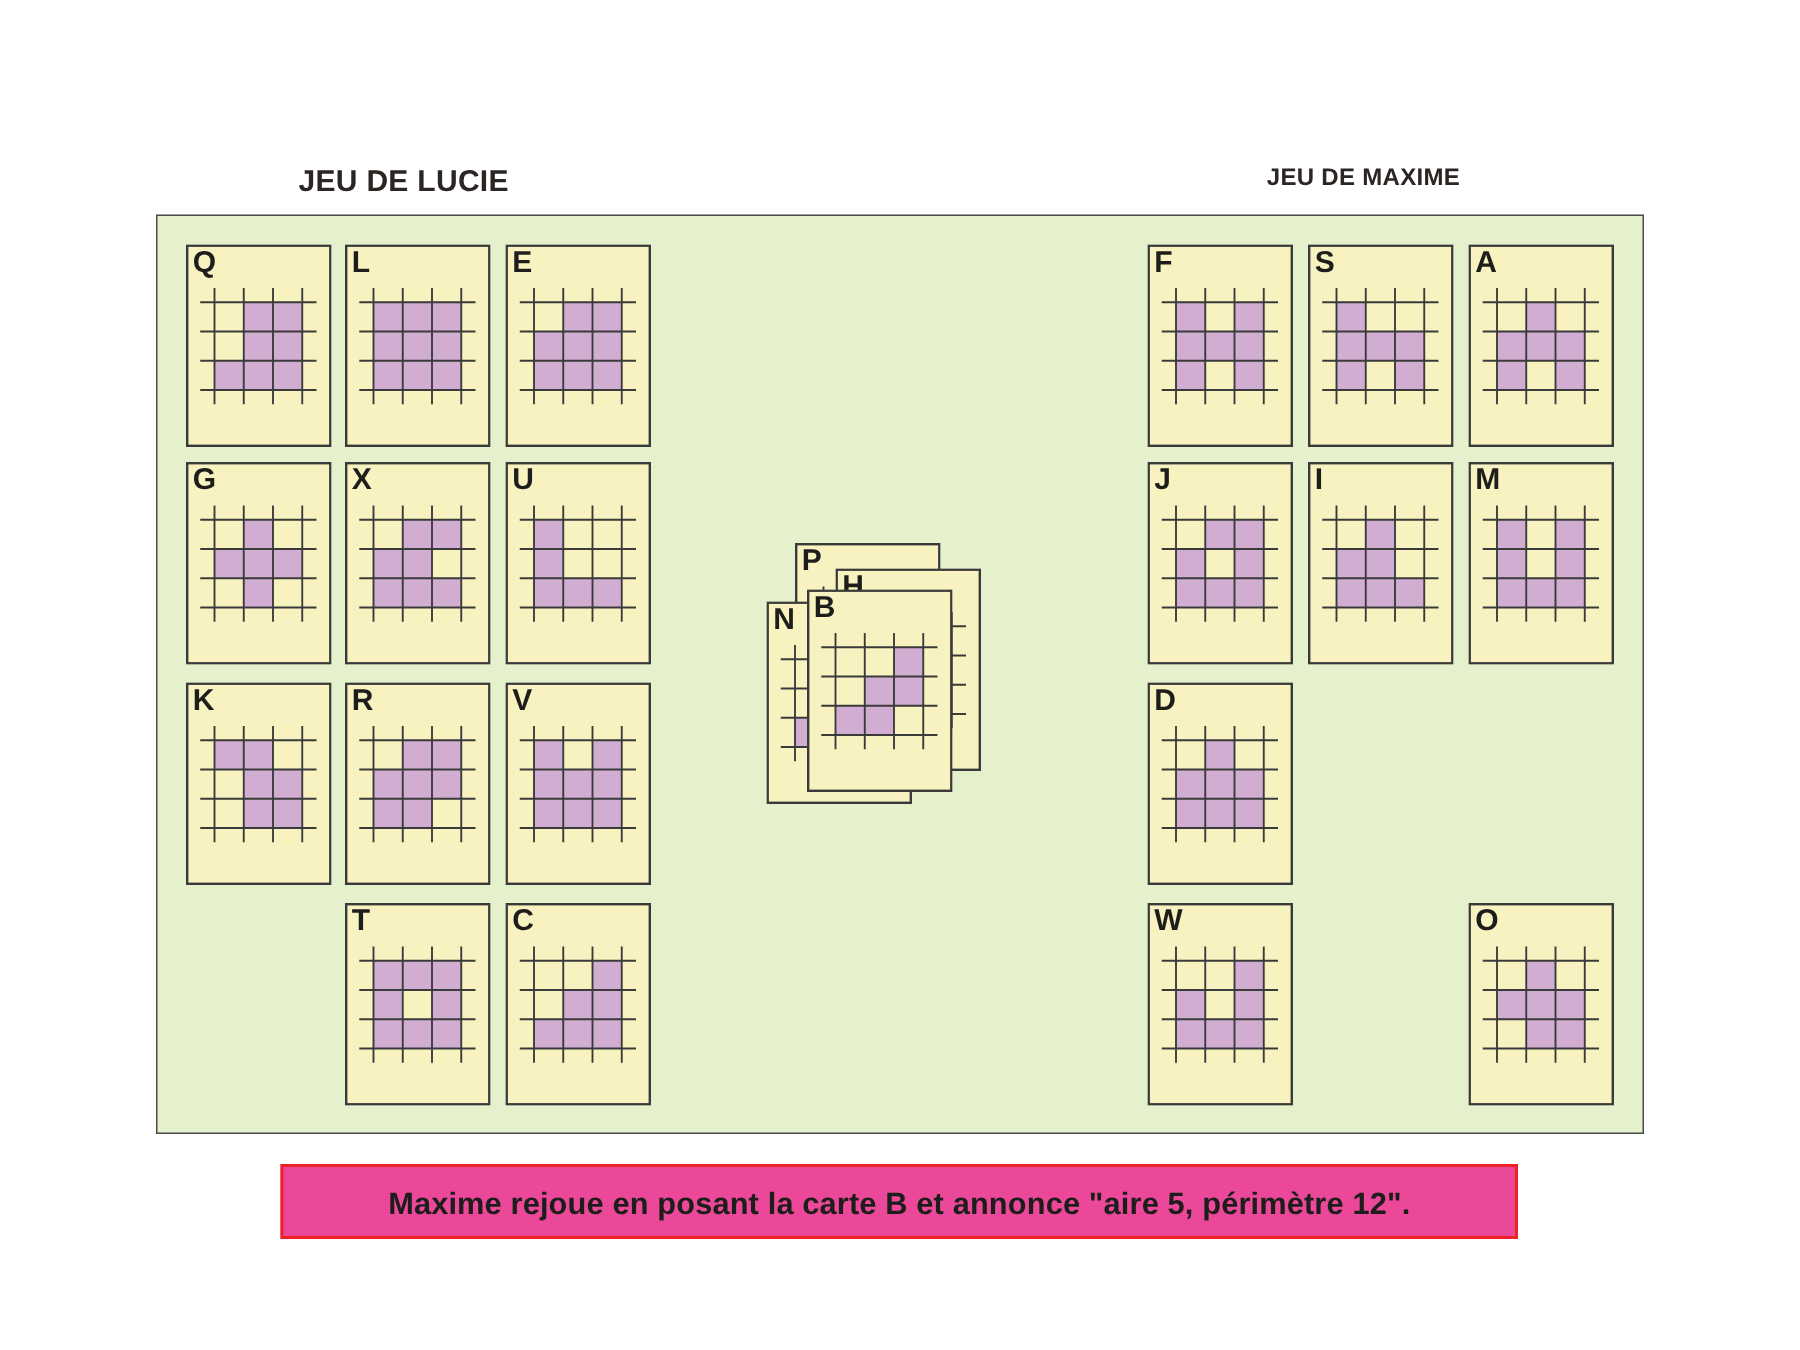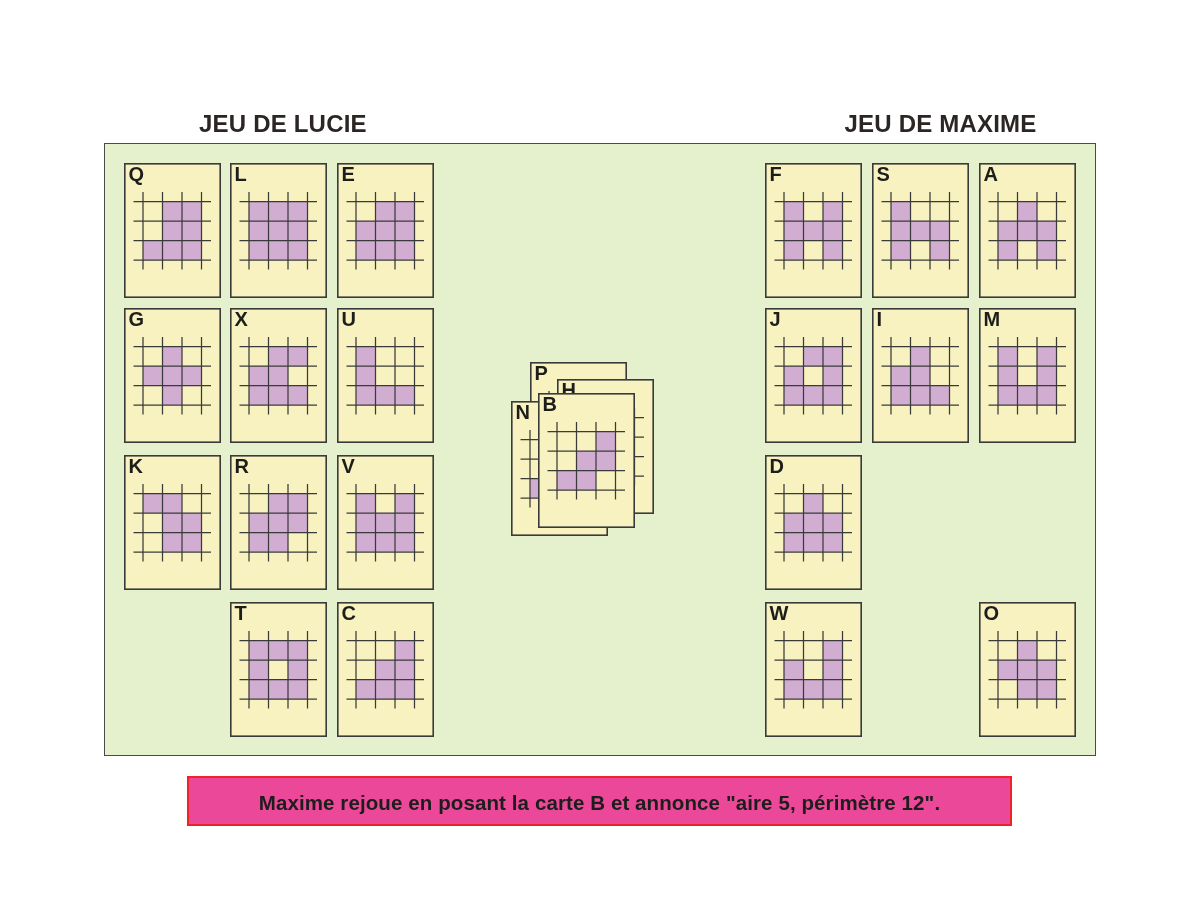--- a/index.html
+++ b/index.html
@@ -1,19 +1,19 @@
 <!DOCTYPE html>
 <html><head><meta charset="utf-8"><style>
 html,body{margin:0;padding:0;background:#ffffff;width:1200px;height:900px;overflow:hidden;}
 body{font-family:"Liberation Sans", sans-serif;position:relative;}
 </style></head><body>
 
-<div style="position:absolute;left:199px;top:110px;font-size:24px;font-weight:bold;letter-spacing:0.2px;color:#2b2523;white-space:nowrap">JEU DE LUCIE</div>
-
-<div style="position:absolute;left:844.5px;top:110px;font-size:24px;font-weight:bold;letter-spacing:0.2px;color:#2b2523;white-space:nowrap">JEU DE MAXIME</div>
+<div style="position:absolute;left:199px;top:110px;font-size:20px;font-weight:bold;letter-spacing:0.2px;color:#2b2523;white-space:nowrap">JEU DE LUCIE</div>
+
+<div style="position:absolute;left:844.5px;top:110px;font-size:16px;font-weight:bold;letter-spacing:0.2px;color:#2b2523;white-space:nowrap">JEU DE MAXIME</div>
 
 <div style="position:absolute;left:104px;top:143px;width:990px;height:611px;background:#e5f1cd;border:1.5px solid #4a4a4a"></div>
 
 <div style="position:absolute;left:124px;top:163px;width:97px;height:135px">
     <svg width="97" height="135" viewBox="0 0 97 135" style="display:block">
       <rect x="0.75" y="0.75" width="95.5" height="133.5" fill="#f7f2c0" stroke="#3a3a3a" stroke-width="1.7"></rect>
       <rect x="38.5" y="38.5" width="19.5" height="19.5" fill="#d1add2"></rect>
       <rect x="58" y="38.5" width="19.5" height="19.5" fill="#d1add2"></rect>
       <rect x="38.5" y="58" width="19.5" height="19.5" fill="#d1add2"></rect>
       <rect x="58" y="58" width="19.5" height="19.5" fill="#d1add2"></rect>

